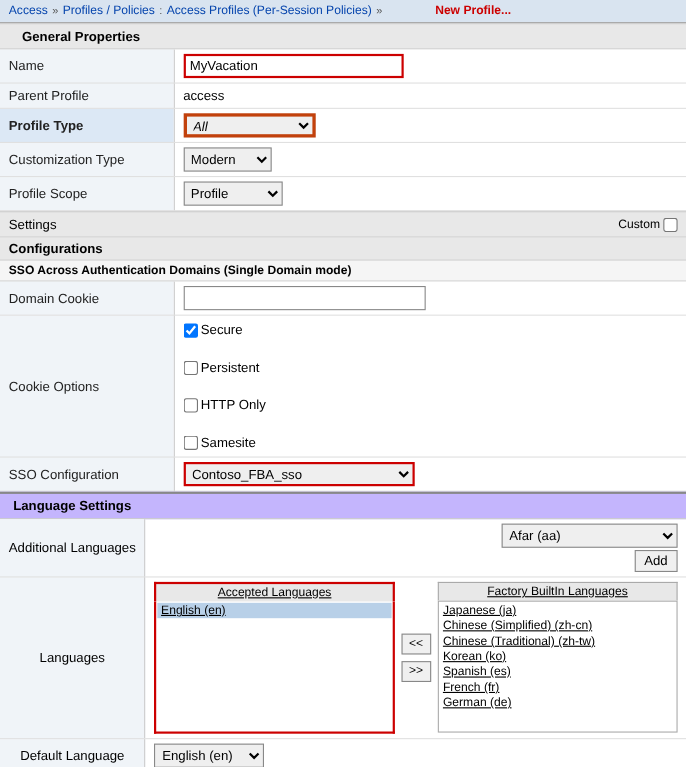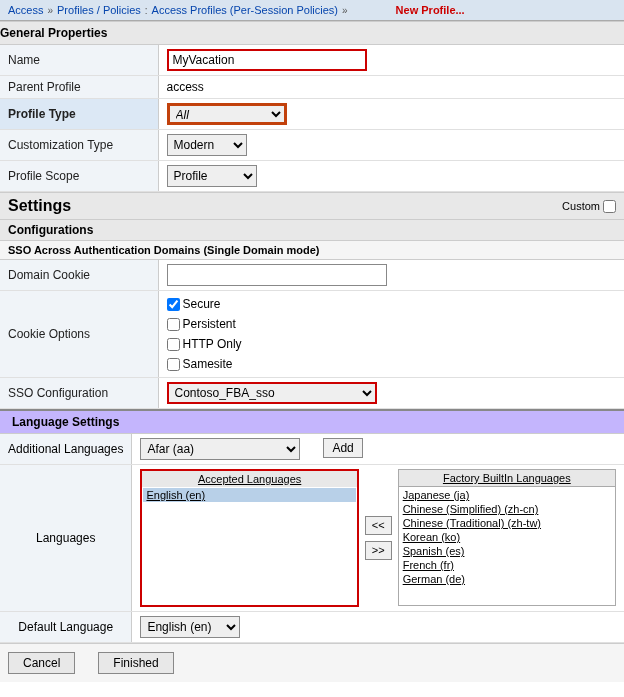--- a/index.html
+++ b/index.html
@@ -29,21 +29,21 @@
     
     .main {
       padding: 0;
     }
 
     
     .section-header {
       background: #e8e8e8;
       font-weight: bold;
       font-size: 12px;
-      padding: 4px 0;
+      padding: 4px 20px;
       border-top: 1px solid #ccc;
       border-bottom: 1px solid #ccc;
     }
 
     
     .form-table {
       width: 100%;
       border-collapse: collapse;
     }
     .form-table td {
@@ -114,21 +114,21 @@
       font-weight: bold;
       font-size: 11px;
       padding: 3px 8px;
       border-bottom: 1px solid #ccc;
     }
 
     
     .cookie-options {
       display: flex;
       flex-direction: column;
-      gap: 6px;
+      gap: 20px;
       padding: 2px 0;
     }
     .cookie-options label {
       display: flex;
       align-items: center;
       gap: 3px;
       font-size: 12px;
     }
     input[type="checkbox"] {
       margin: 0;
@@ -162,22 +162,23 @@
     .lang-table td.lang-label {
       width: 130px;
       background: #f0f4f8;
       border-right: 1px solid #ccc;
       white-space: nowrap;
       text-align: center;
     }
 
     .add-lang-row {
       display: flex;
-      align-items: flex-start;
-      gap: 23px;
+      align-items: flex-end;
+      gap: 2px;
+      flex-direction: column;
     }
     select.afar-select {
       width: 160px;
     }
     .add-btn {
       font-size: 12px;
       padding: 2px 8px;
       border: 1px solid #888;
       background: #f0f0f0;
       cursor: pointer;
@@ -330,21 +331,21 @@
         <select class="profile-scope-select">
           <option>Profile</option>
           <option>Named</option>
         </select>
       </td>
     </tr>
   </tbody>
     </table>
 
   <div style="display:flex; align-items:center; padding: 4px 8px; background:#e8e8e8; border-top:1px solid #ccc; border-bottom:1px solid #ccc;">
-    <span style="font-weight:bold; font-size:16px; flex:1;">Settings</span>
+    <span style="font-weight:normal; font-size:12px; flex:1;">Settings</span>
     <div class="custom-check">
       <span>Custom</span>
       <input type="checkbox" style="">
     </div>
   </div>
 
   <div class="config-header">Configurations</div>
 
   <div class="sso-header">SSO Across Authentication Domains (Single Domain mode)</div>
 

